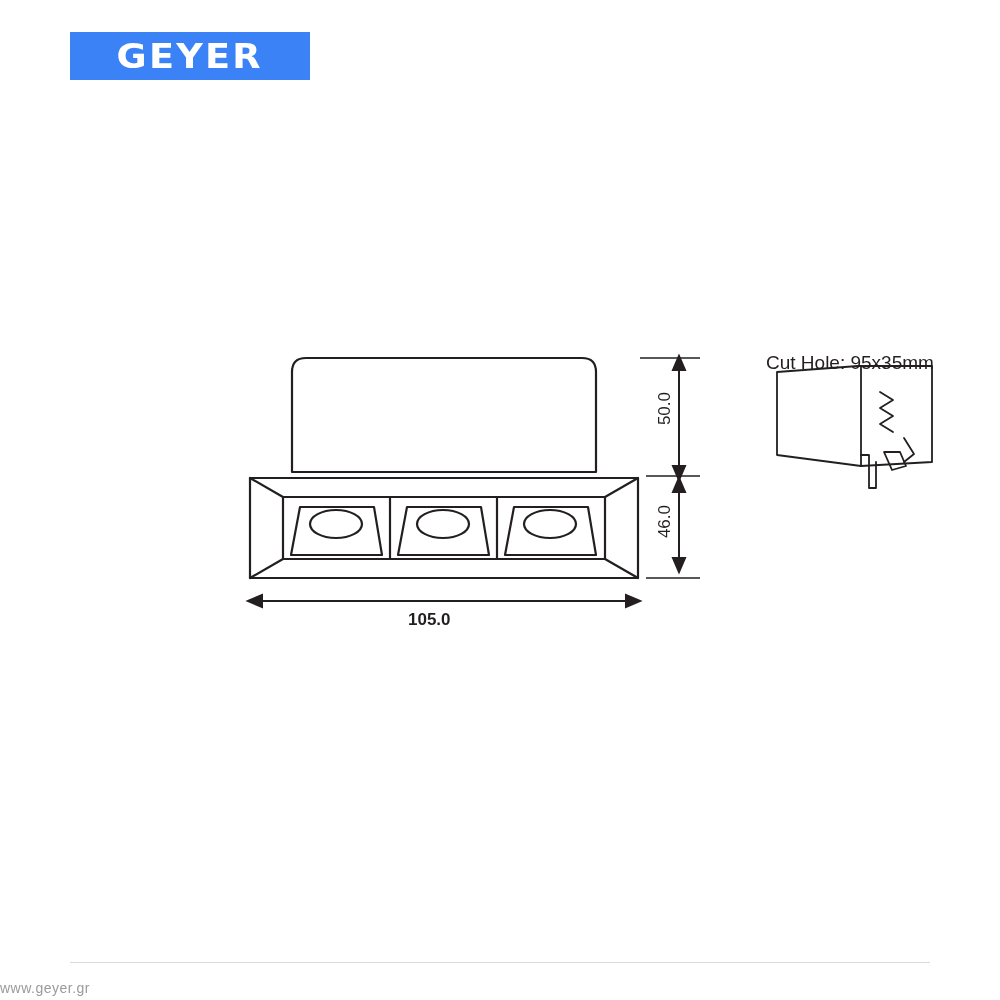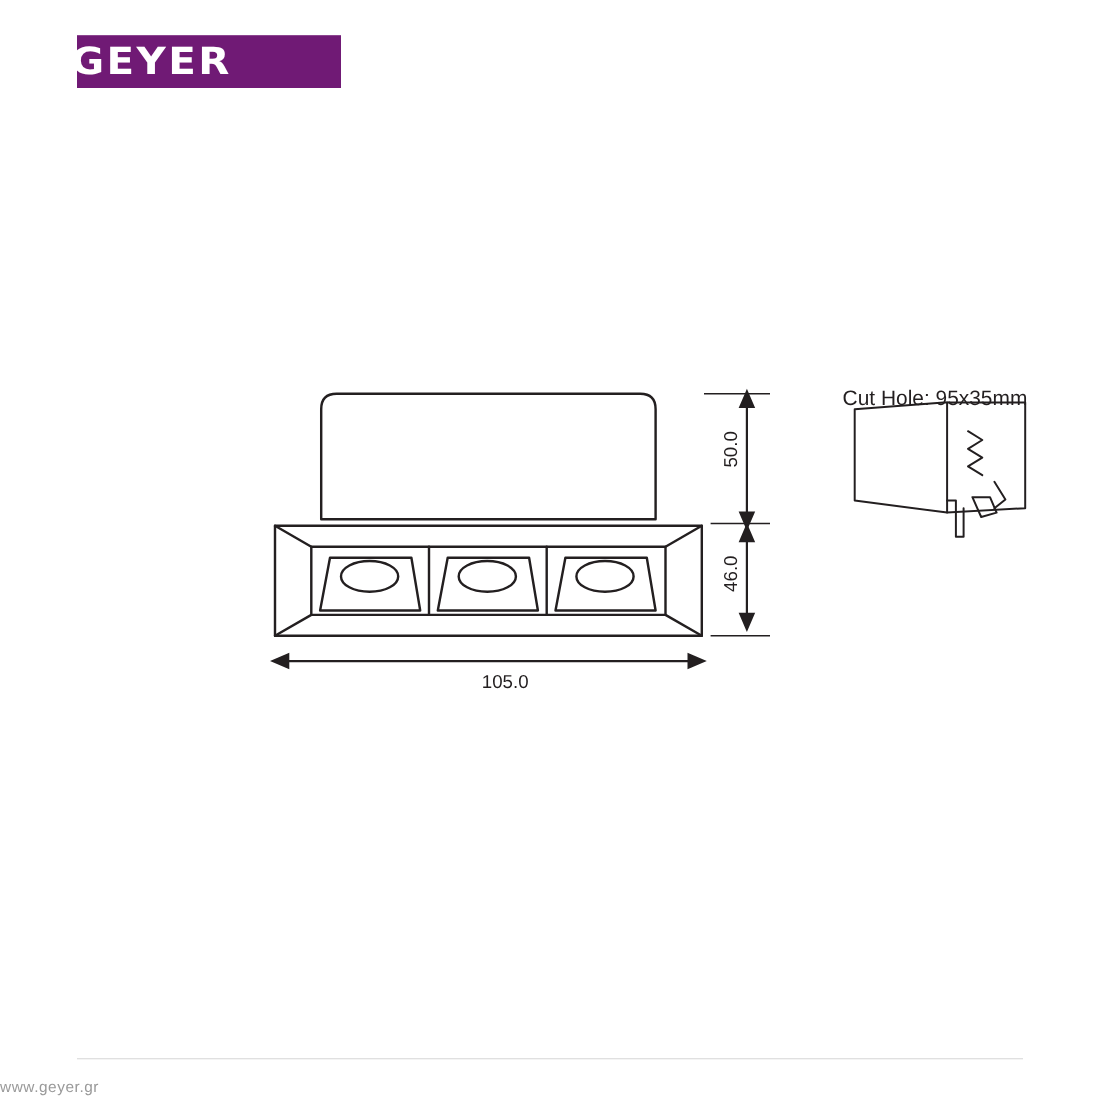--- a/index.html
+++ b/index.html
@@ -16,23 +16,24 @@
     overflow: hidden;
   }
 
   
   .logo-box {
     position: absolute;
     left: 70px;
     top: 32px;
     width: 240px;
     height: 48px;
-    background: #701a75;
+    background: #3b82f6;
     display: flex;
     align-items: center;
+    justify-content: center;
   }
   .logo-text {
     color: #ffffff;
     font-size: 34px;
     font-weight: bold;
     letter-spacing: 2px;
     font-family: "DejaVu Sans", sans-serif;
     transform: scaleX(1.08);
   }
 
@@ -71,22 +72,23 @@
     transform: rotate(180deg);
   }
   .dim-46 {
     left: 655px;
     top: 505px;
     writing-mode: vertical-rl;
     text-orientation: mixed;
     transform: rotate(180deg);
   }
   .dim-105 {
-    left: 438px;
+    left: 408px;
     top: 610px;
+    font-weight: bold;
   }
   .cut-hole {
     position: absolute;
     left: 766px;
     top: 352px;
     font-size: 19px;
     font-weight: normal;
     color: #231f20;
   }
 

